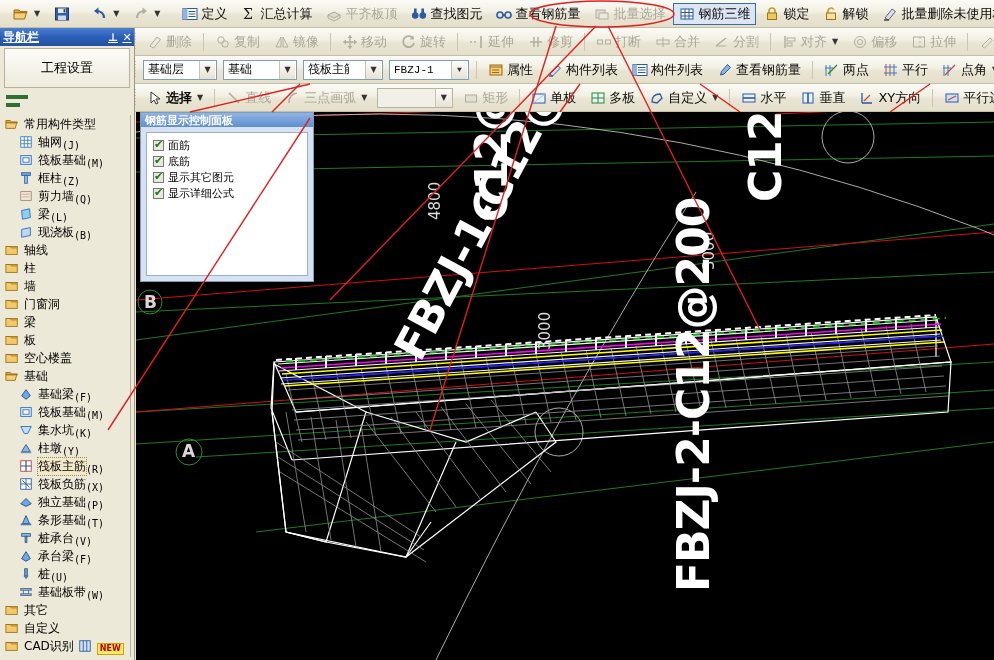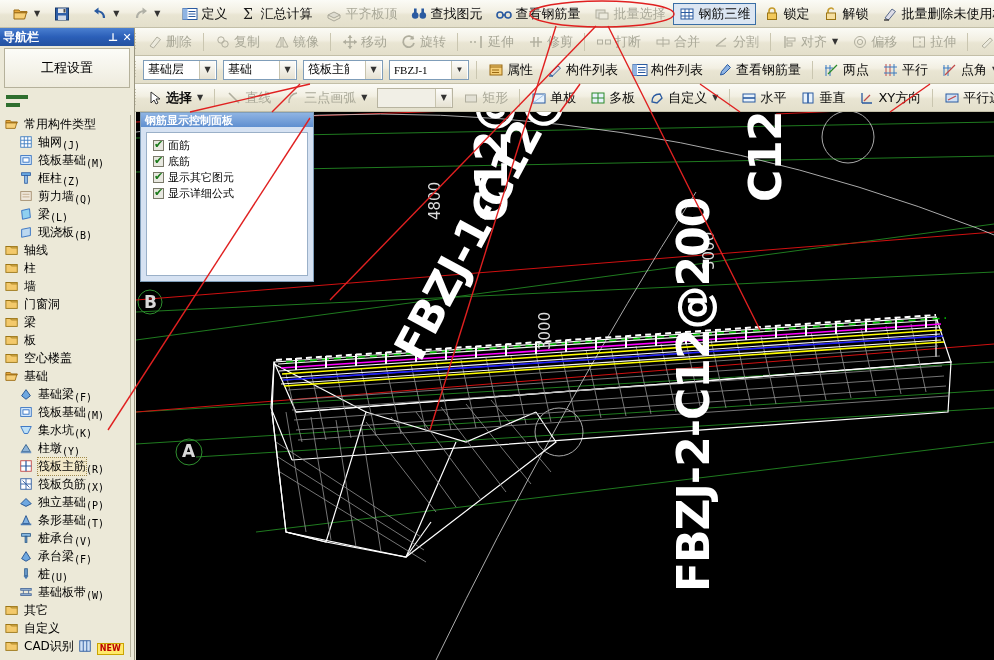--- a/index.html
+++ b/index.html
@@ -48,33 +48,33 @@
   .combo .txt { flex:1; overflow:hidden; }
   .combo .btn {
     width:16px; height:18px; margin:0 1px 0 0;
     background:linear-gradient(to bottom,#fdfdfb,#e6e2d2);
     border-left:1px solid #c8c4ae;
     display:flex; align-items:center; justify-content:center;
     font-size:8px; color:#333;
   }
   .combo.w70 { width:74px; }
   .combo.w76 { width:80px; } .combo.w72 { width:76px; }
-  .combo.mono { font-family:Liberation Serif, serif; font-size:11px; }
+  .combo.mono { font-family:Liberation Mono, monospace; font-size:11px; }
   .combo.gray { background:#f1efe6; border-color:#b8b4a0; }
 
   
   .sidebar {
     position:absolute; left:0; top:28px; width:135px; height:632px;
     background:#ece9d8; border-right:1px solid #9a9681;
     display:flex; flex-direction:column;
   }
   .sb-title {
     height:18px; display:flex; align-items:center;
     background:linear-gradient(to bottom,#4a7fd0,#2b5fb8 50%,#24519f);
-    color:#fff; font-weight:bold; font-size:12px; padding-left:3px;
+    color:#fff; font-weight:bold; font-size:12px; padding-left:3px;text-decoration:underline;
   }
   .sb-title .sp { flex:1; }
   .sb-title .tb { width:14px; text-align:center; color:#fff; font-size:11px; }
   .sb-btn {
     height:40px; margin:2px 4px 0 4px;
     background:linear-gradient(to bottom,#fcfcf8,#eeebdd);
     border:1px solid #b5b19b;
     display:flex; align-items:center; justify-content:center;
     font-size:13px; color:#000;
   }

